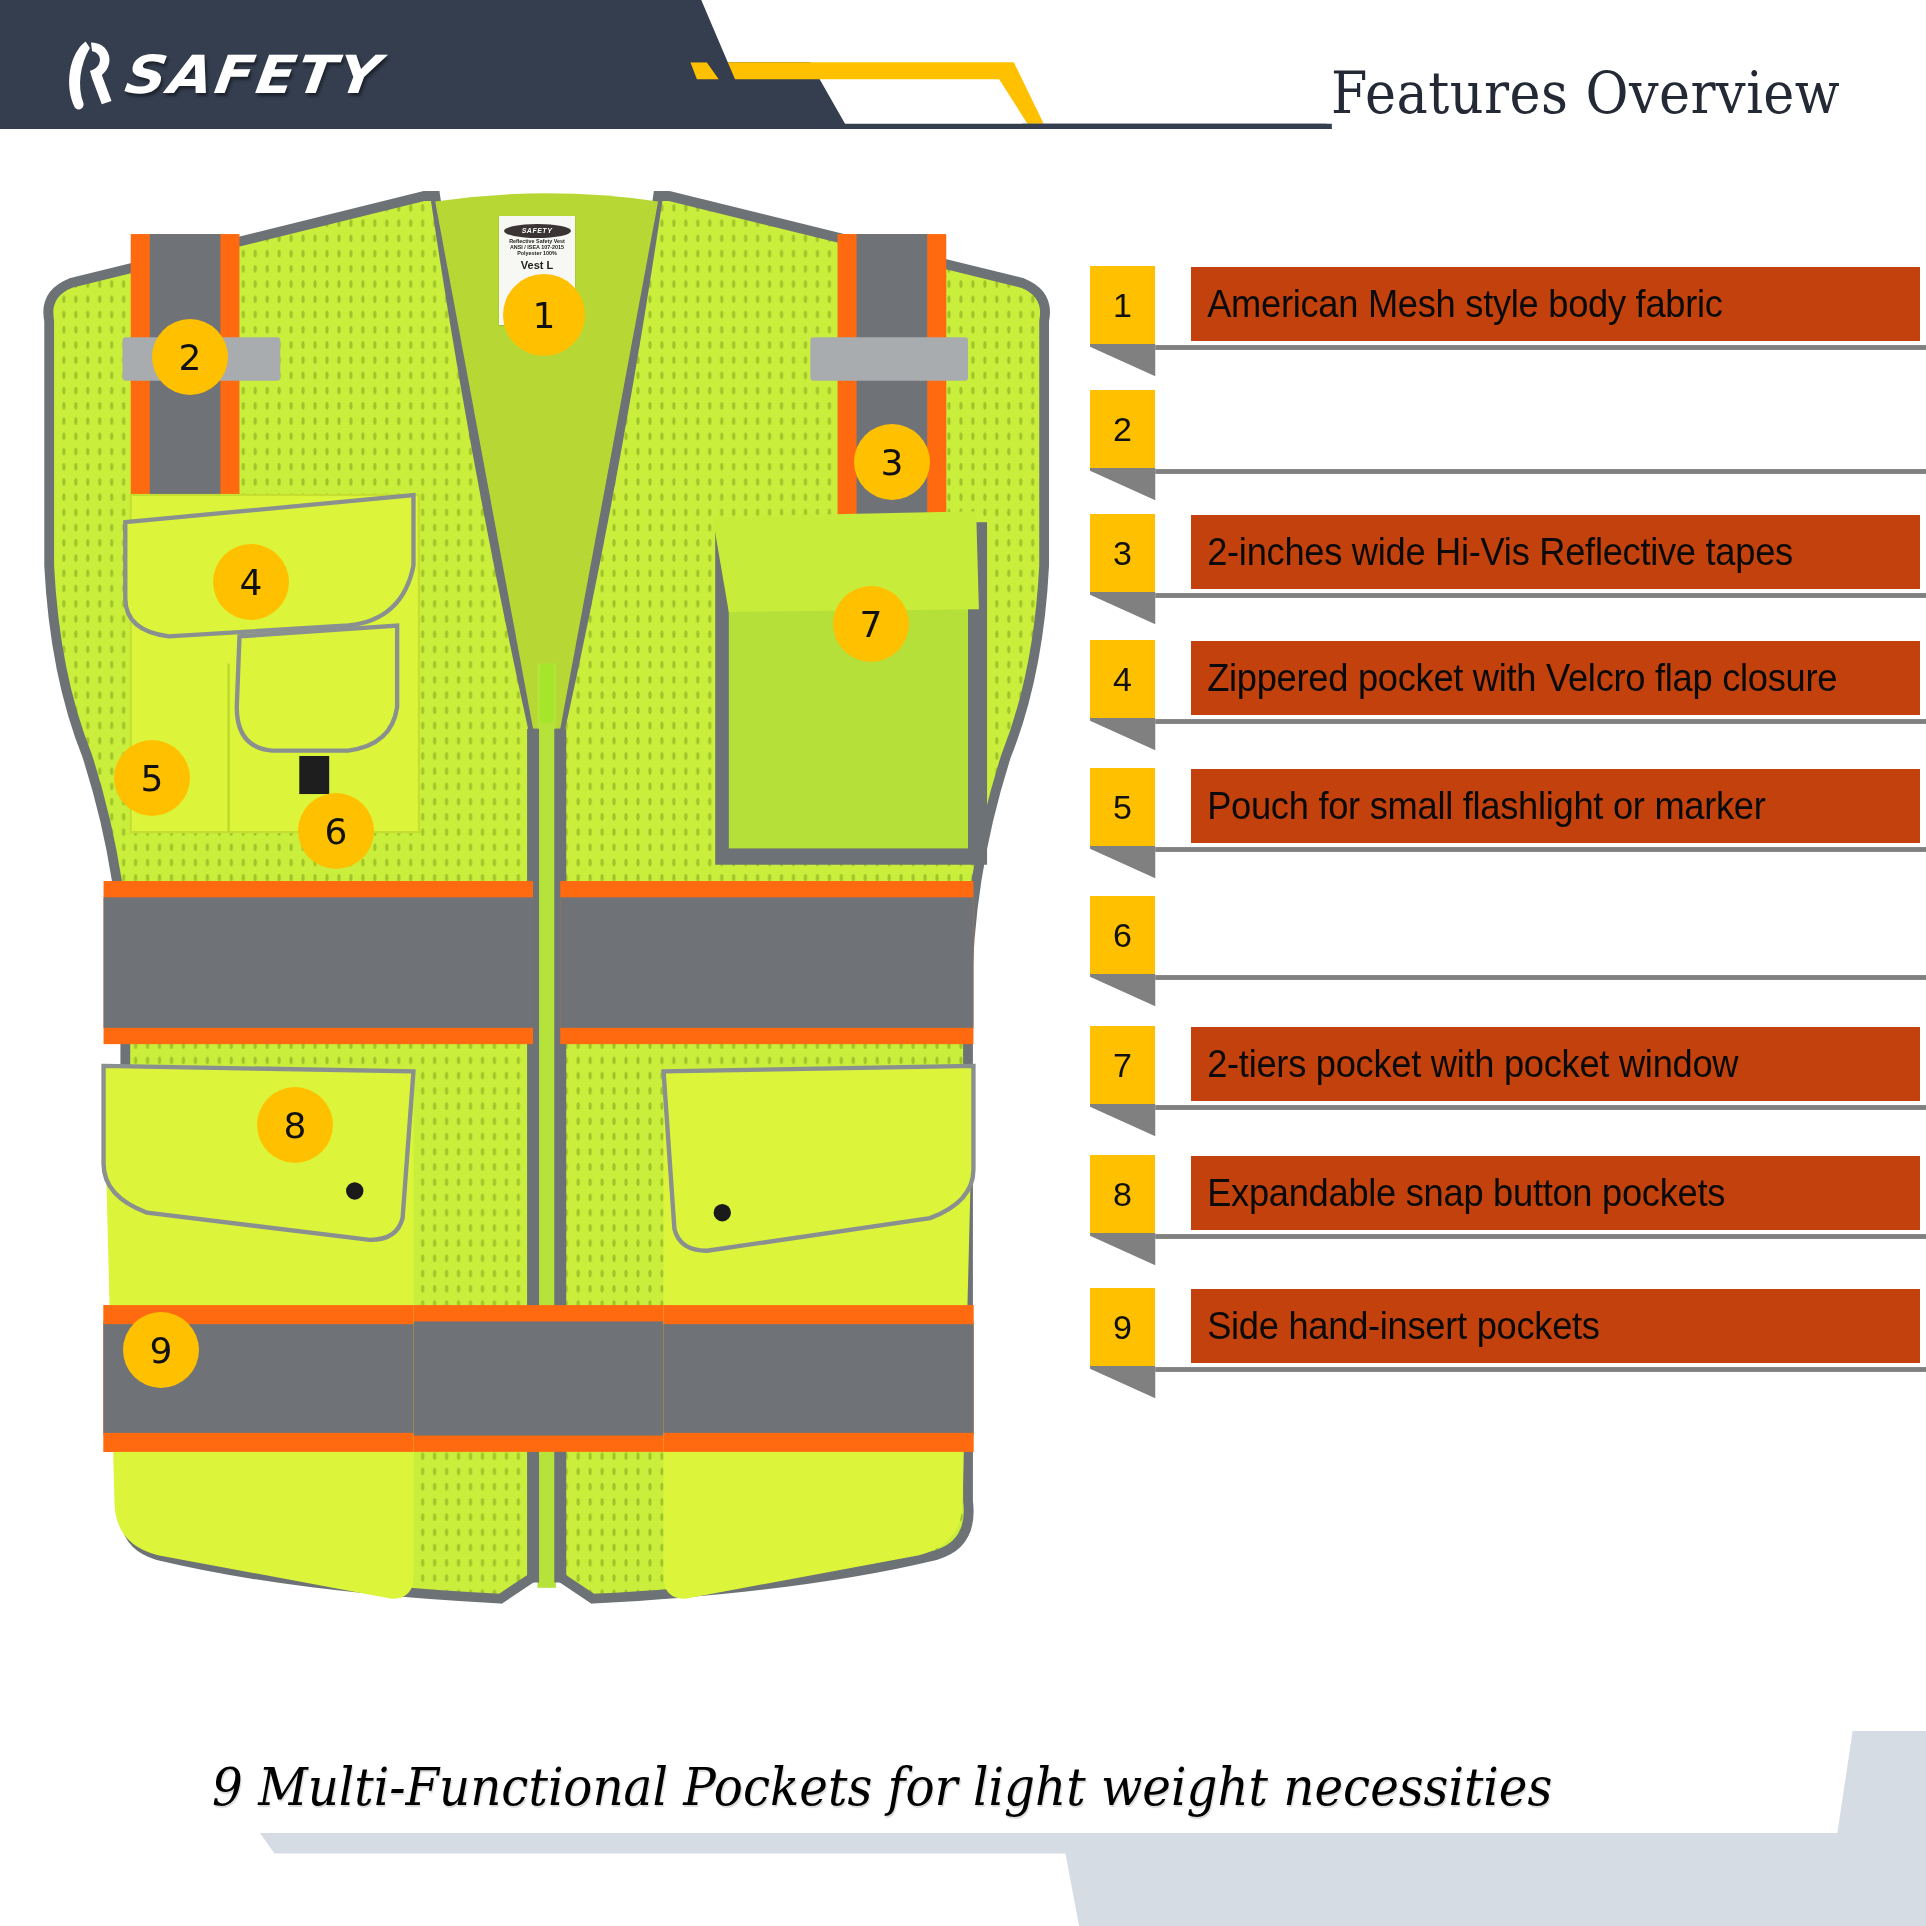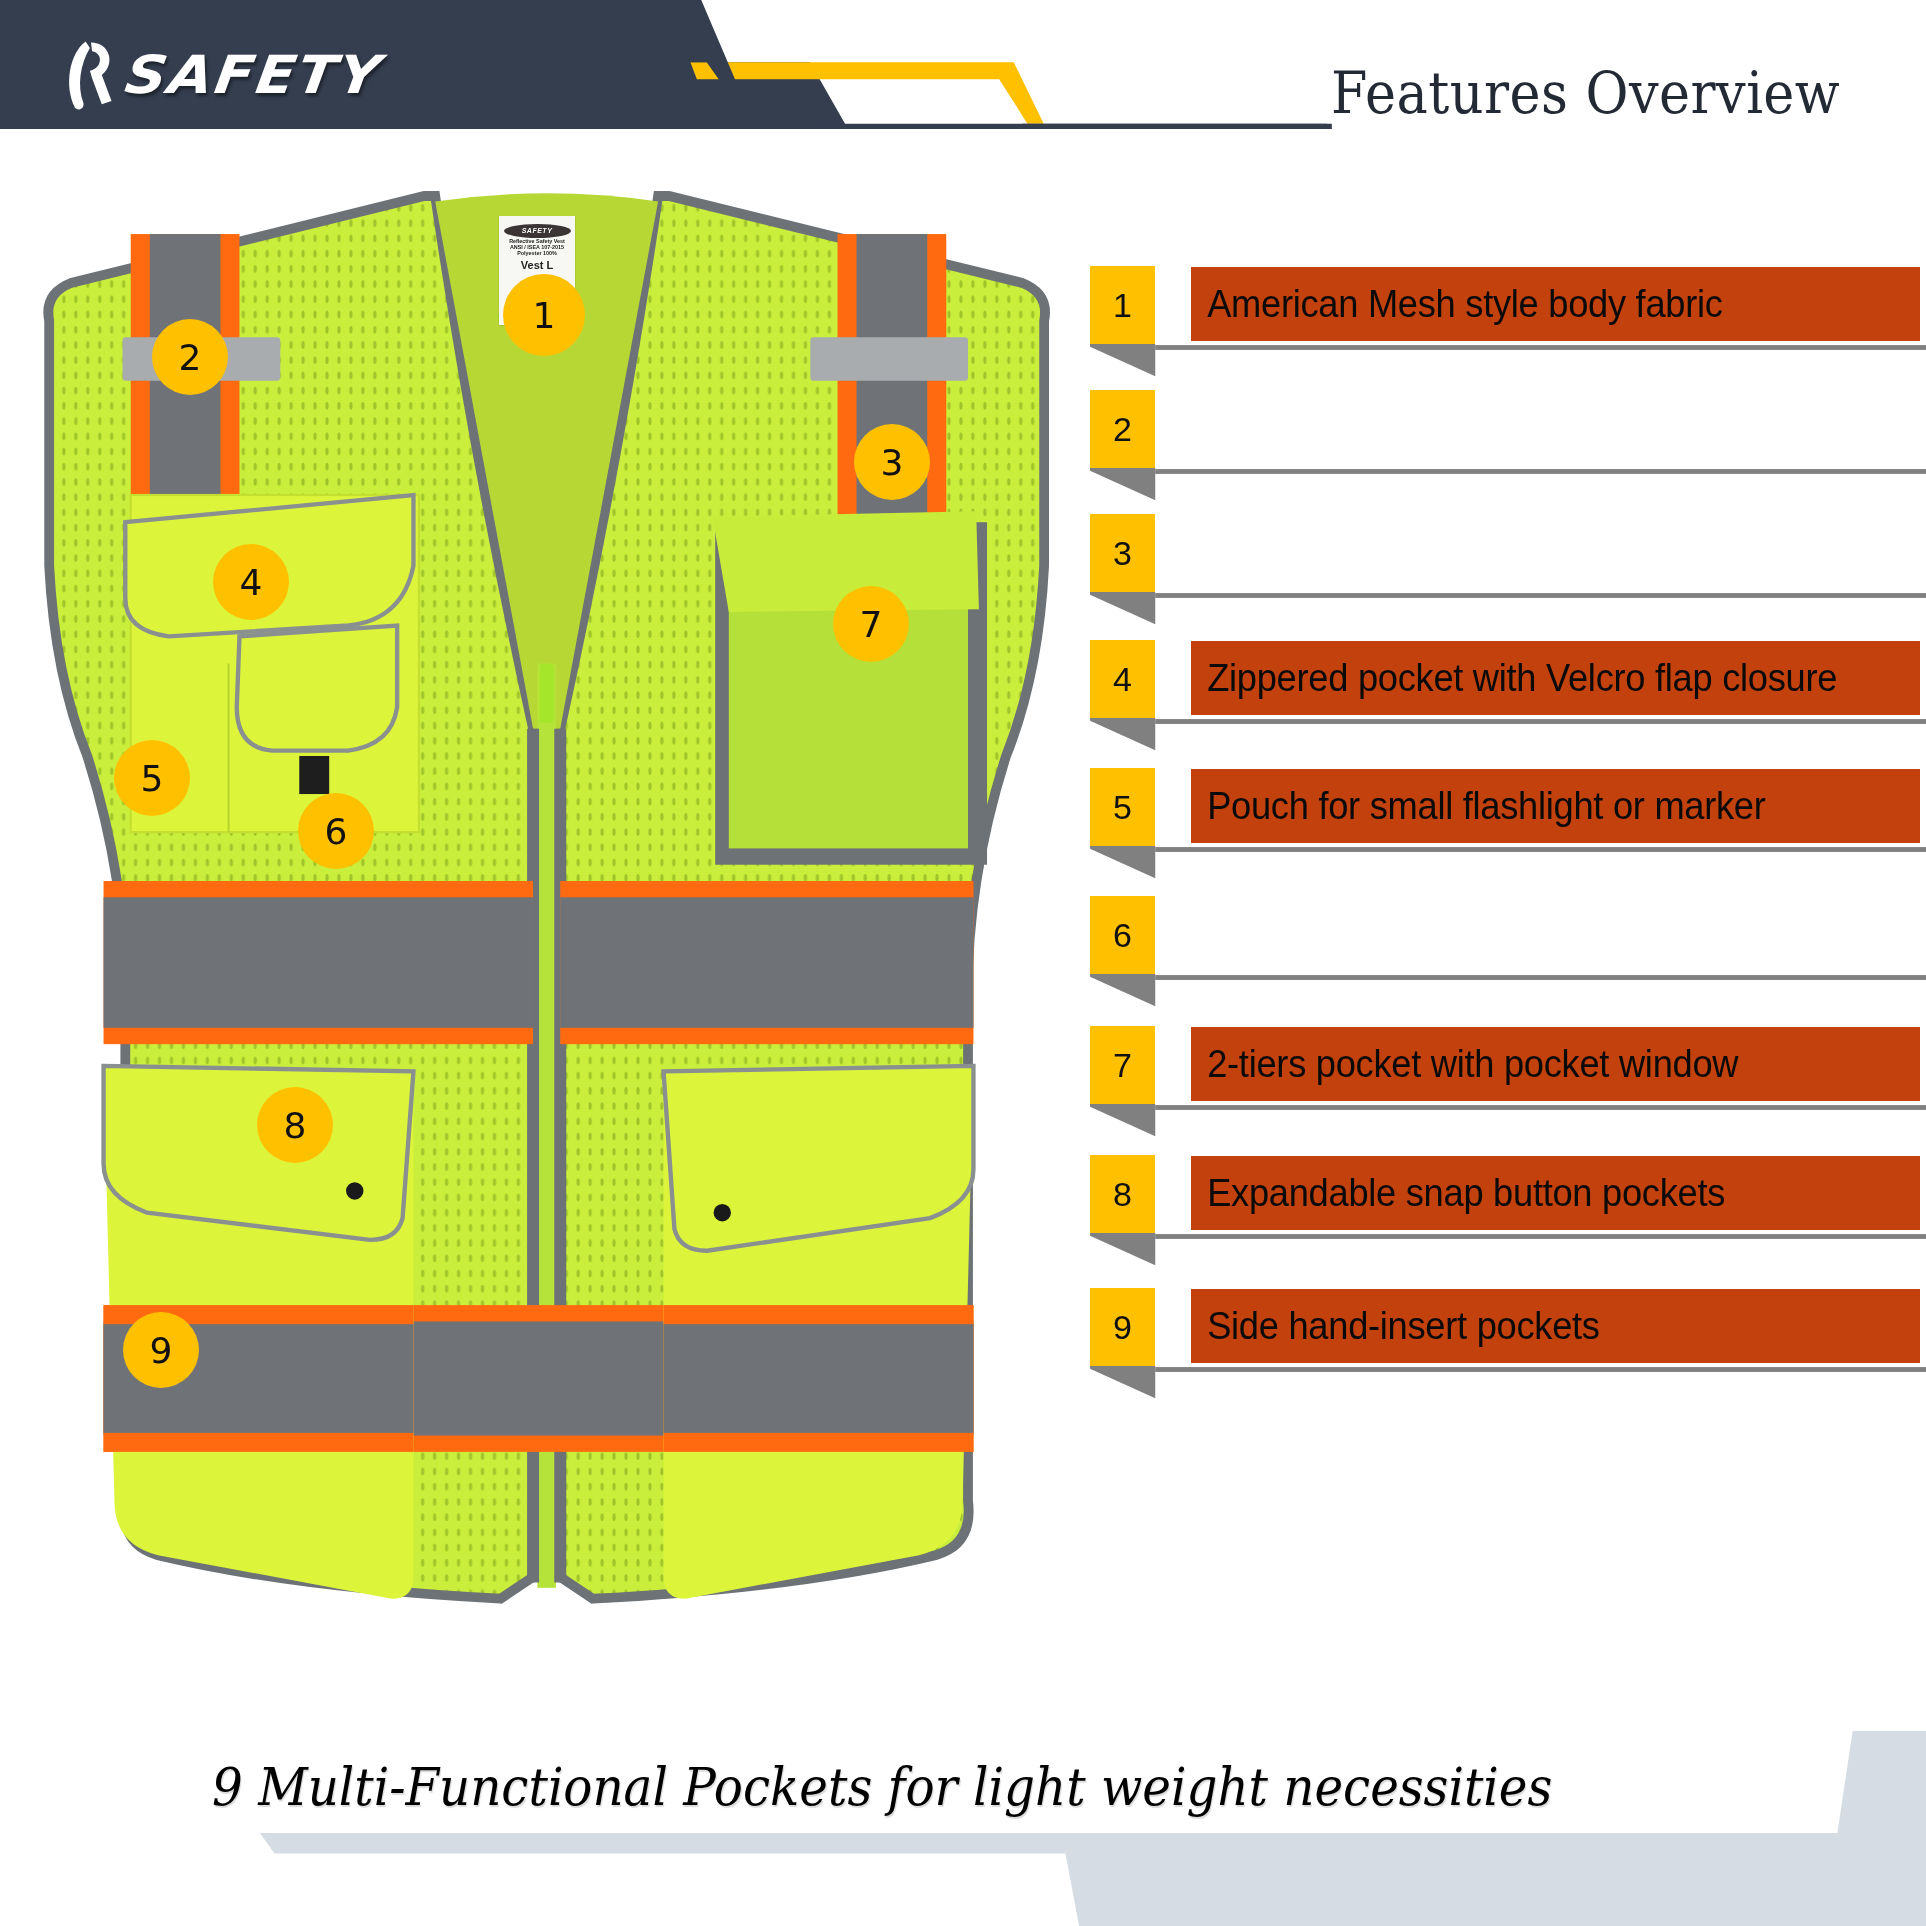--- a/index.html
+++ b/index.html
@@ -192,20 +192,23 @@
   </div>
   <div class="feature" style="top:124px;">
     <div class="feat-num">2</div>
     <svg class="feat-shadow" viewBox="0 0 1538 65" preserveAspectRatio="none">
         <polygon points="0,0 120,0 120,60 0,5" fill="#808080"></polygon>
         <rect x="120" y="2" width="1418" height="9" fill="#808080"></rect>
       </svg>
   </div>
   <div class="feature" style="top:248px;">
     <div class="feat-num">3</div>
+    <div class="feat-bar">
+        <span class="feat-label">2-inches wide Hi-Vis Reflective tapes</span>
+      </div>
     <svg class="feat-shadow" viewBox="0 0 1538 65" preserveAspectRatio="none">
         <polygon points="0,0 120,0 120,60 0,5" fill="#808080"></polygon>
         <rect x="120" y="2" width="1418" height="9" fill="#808080"></rect>
       </svg>
   </div>
   <div class="feature" style="top:374px;">
     <div class="feat-num">4</div>
     <div class="feat-bar">
         <span class="feat-label">Zippered pocket with Velcro flap closure</span>
       </div>

